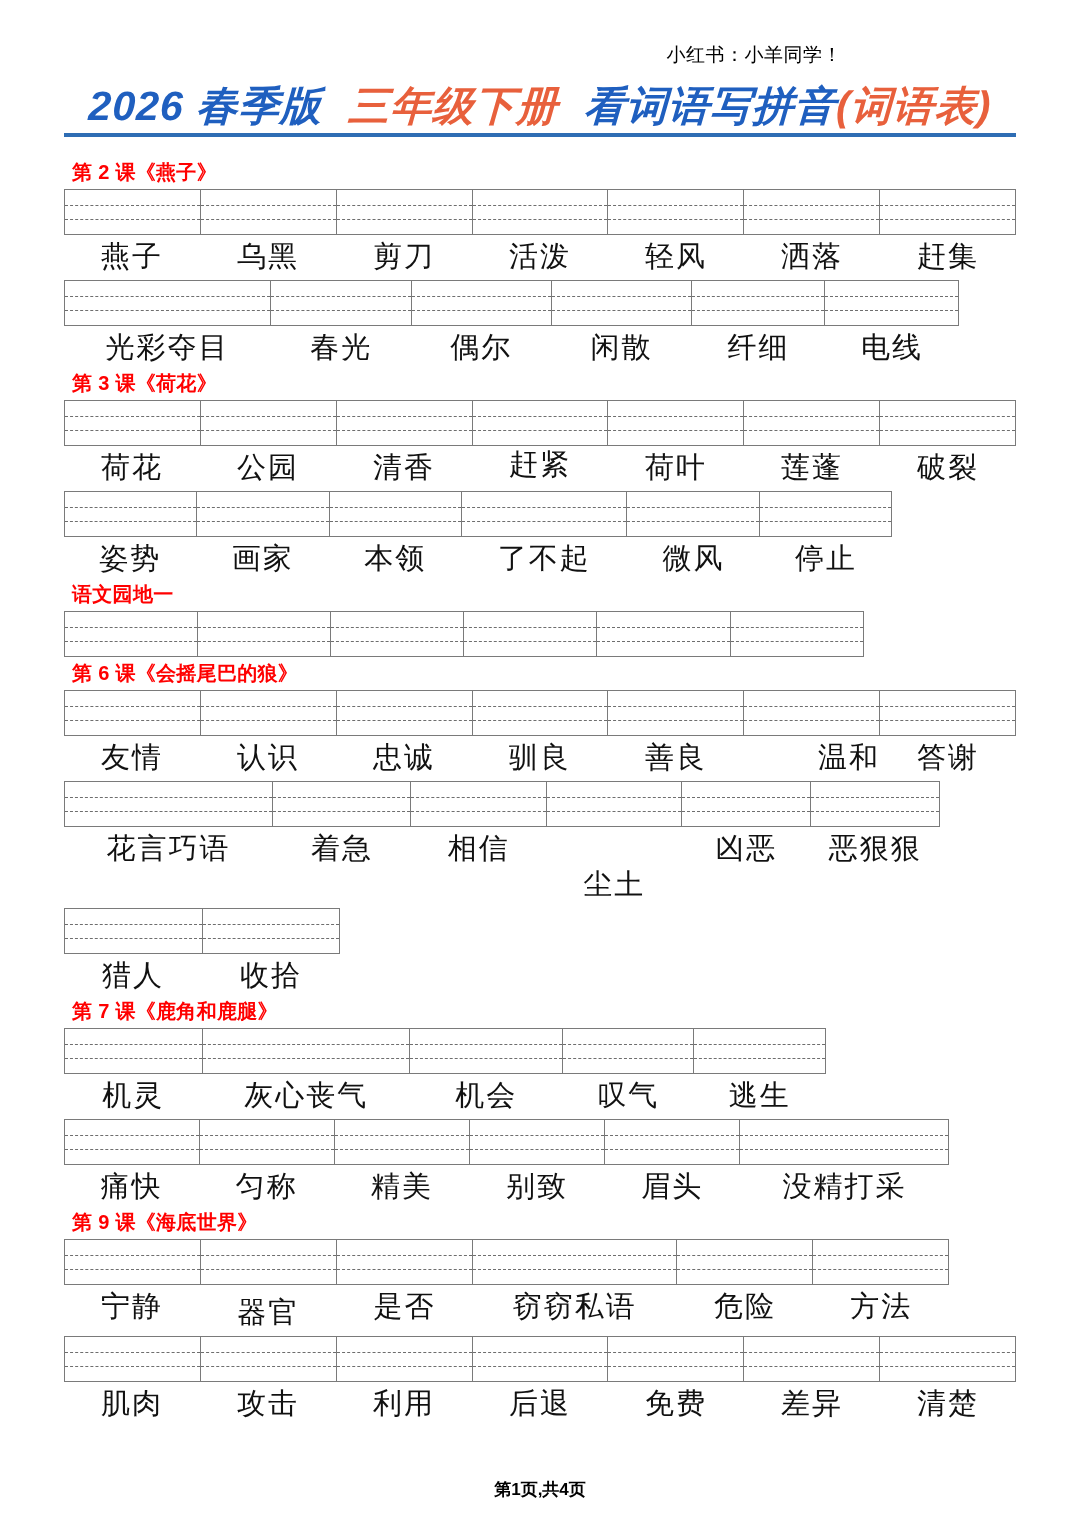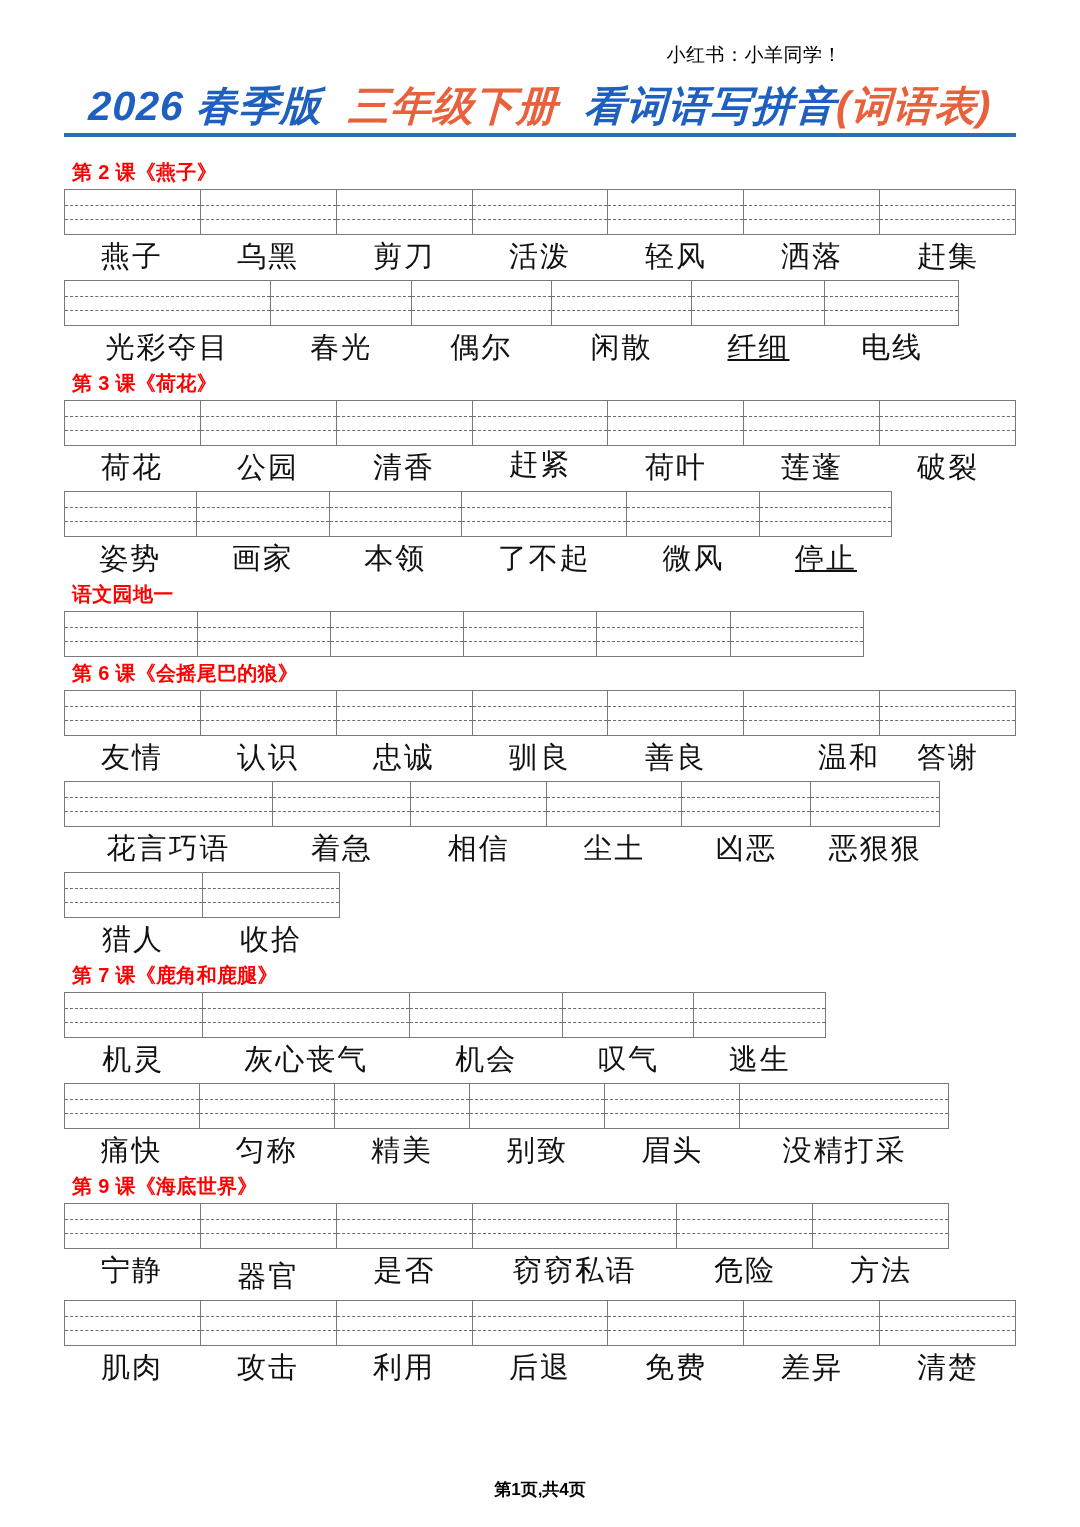--- a/index.html
+++ b/index.html
@@ -185,21 +185,21 @@
             <div class="cell" style="flex: 1.05 1 0%;"></div>
             <div class="cell" style="flex: 1.05 1 0%;"></div>
             <div class="cell" style="flex: 1 1 0%;"></div>
             <div class="cell" style="flex: 1 1 0%;"></div>
           </div>
           <div class="words">
             <div class="word" style="flex: 1.55 1 0%;">光彩夺目</div>
             <div class="word" style="flex: 1.05 1 0%;">春光</div>
             <div class="word" style="flex: 1.05 1 0%;">偶尔</div>
             <div class="word" style="flex: 1.05 1 0%;">闲散</div>
-            <div class="word" style="flex: 1 1 0%; text-decoration: underline;">纤细</div>
+            <div class="word" style="flex: 1 1 0%;">纤细</div>
             <div class="word" style="flex: 1 1 0%;">电线</div>
           </div>
         </div>
       </div>
       <div class="section">
         <div class="lesson-head">第 3 课《荷花》</div>
         <div class="row" style="width: 100%;">
           <div class="grid">
             <div class="cell" style="flex: 1 1 0%;"></div>
             <div class="cell" style="flex: 1 1 0%;"></div>
@@ -227,21 +227,21 @@
             <div class="cell" style="flex: 1.25 1 0%;"></div>
             <div class="cell" style="flex: 1 1 0%;"></div>
             <div class="cell" style="flex: 1 1 0%;"></div>
           </div>
           <div class="words">
             <div class="word" style="flex: 1 1 0%;">姿势</div>
             <div class="word" style="flex: 1 1 0%;">画家</div>
             <div class="word" style="flex: 1 1 0%;">本领</div>
             <div class="word" style="flex: 1.25 1 0%; text-align: center;">了不起</div>
             <div class="word" style="flex: 1 1 0%;">微风</div>
-            <div class="word" style="flex: 1 1 0%; text-decoration: underline;">停止</div>
+            <div class="word" style="flex: 1 1 0%;">停止</div>
           </div>
         </div>
       </div>
       <div class="section">
         <div class="lesson-head">语文园地一</div>
         <div class="row" style="width: 84%;">
           <div class="grid">
             <div class="cell" style="flex: 1 1 0%;"></div>
             <div class="cell" style="flex: 1 1 0%;"></div>
             <div class="cell" style="flex: 1 1 0%;"></div>
@@ -279,21 +279,21 @@
             <div class="cell" style="flex: 1.07 1 0%;"></div>
             <div class="cell" style="flex: 1.05 1 0%;"></div>
             <div class="cell" style="flex: 1.05 1 0%;"></div>
             <div class="cell" style="flex: 1 1 0%;"></div>
             <div class="cell" style="flex: 1 1 0%;"></div>
           </div>
           <div class="words">
             <div class="word" style="flex: 1.62 1 0%;">花言巧语</div>
             <div class="word" style="flex: 1.07 1 0%;">着急</div>
             <div class="word" style="flex: 1.05 1 0%;">相信</div>
-            <div class="word" style="flex: 1.05 1 0%;">尘土</div>
+            <div class="word" style="flex: 1.05 1 0%; margin-top: 36px;">尘土</div>
             <div class="word" style="flex: 1 1 0%;">凶恶</div>
             <div class="word" style="flex: 1 1 0%;">恶狠狠</div>
           </div>
         </div>
         <div class="row" style="width: 29%;">
           <div class="grid">
             <div class="cell" style="flex: 1 1 0%;"></div>
             <div class="cell" style="flex: 1 1 0%;"></div>
           </div>
           <div class="words">

